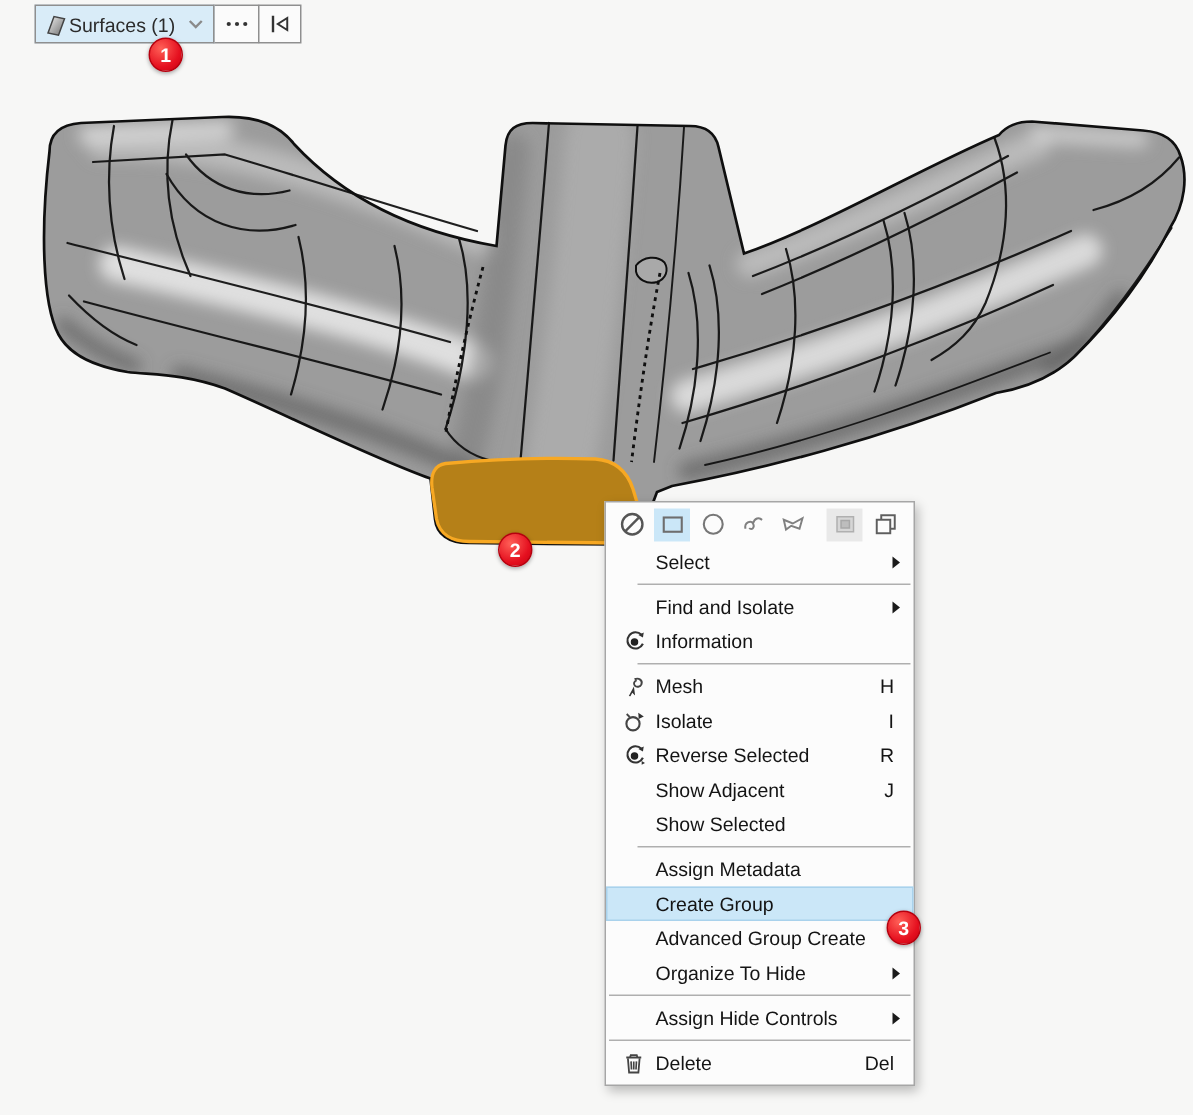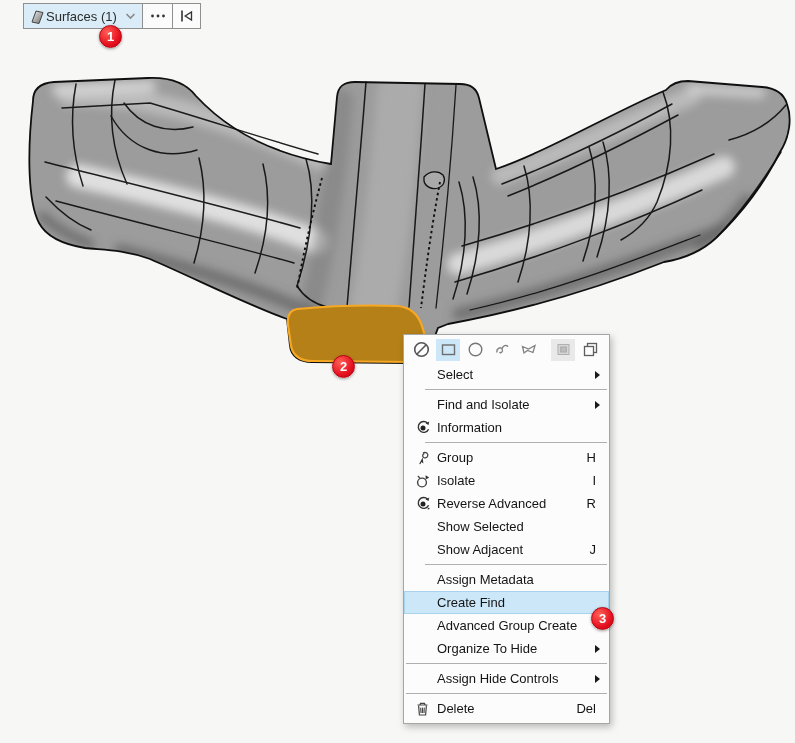--- a/index.html
+++ b/index.html
@@ -253,21 +253,21 @@
 
   <div class="divider ind"></div>
 
   <div class="mi">
     <span class="ic">
       <svg width="16" height="16">
           <path d="M8,2.8 C11,1.6 13.6,3.6 12.6,6.2 C11.8,8 9.4,8.4 8.2,7.1 C7.1,5.9 7.8,3.9 9.5,3.6" fill="none" stroke="#444" stroke-width="1.3"></path>
           <path d="M7.6,7.6 L4.2,14 L5.3,14.2 L6.5,11.9 L8.4,13.6 Z" fill="#333"></path>
         </svg>
       </span>
-    <span class="lbl">Group</span>
+    <span class="lbl">Mesh</span>
     <span class="sc">H</span>
   </div>
 
   <div class="mi">
     <span class="ic">
       <svg width="16" height="16">
           <circle cx="7" cy="9.5" r="4.4" fill="none" stroke="#444" stroke-width="1.4"></circle>
       <path d="M10.5,2.2 L14.2,4.6 L10.8,6.4 Z" fill="#333"></path>
           <line x1="2.8" y1="3" x2="4.8" y2="5" stroke="#444" stroke-width="1.2"></line>
         </svg>
@@ -279,45 +279,45 @@
 
   <div class="mi">
     <span class="ic">
       <svg width="16" height="16">
           <path d="M12.6,3.2 A5.4,5.4 0 1 0 13.6,9.2" fill="none" stroke="#333" stroke-width="1.4"></path>
       <circle cx="8" cy="8" r="2.5" fill="#222"></circle>
           <path d="M14.2,1.6 L13.6,5 L10.6,3.4 Z" fill="#333"></path>
       <path d="M12.8,11.4 L15,12.6 L12.8,13.8 Z" fill="#333"></path>
         </svg>
       </span>
-    <span class="lbl">Reverse Advanced</span>
+    <span class="lbl">Reverse Selected</span>
     <span class="sc">R</span>
-  </div>
-
-  <div class="mi">
-    <span class="ic"></span>
-    <span class="lbl">Show Selected</span>
   </div>
 
   <div class="mi">
     <span class="ic"></span>
     <span class="lbl">Show Adjacent</span>
     <span class="sc">J</span>
   </div>
 
+  <div class="mi">
+    <span class="ic"></span>
+    <span class="lbl">Show Selected</span>
+  </div>
+
   <div class="divider ind"></div>
 
   <div class="mi">
     <span class="ic"></span>
     <span class="lbl">Assign Metadata</span>
   </div>
 
   <div class="mi hl">
     <span class="ic"></span>
-    <span class="lbl">Create Find</span>
+    <span class="lbl">Create Group</span>
   </div>
 
   <div class="mi">
     <span class="ic"></span>
     <span class="lbl">Advanced Group Create</span>
   </div>
 
   <div class="mi">
     <span class="ic"></span>
     <span class="lbl">Organize To Hide</span>

